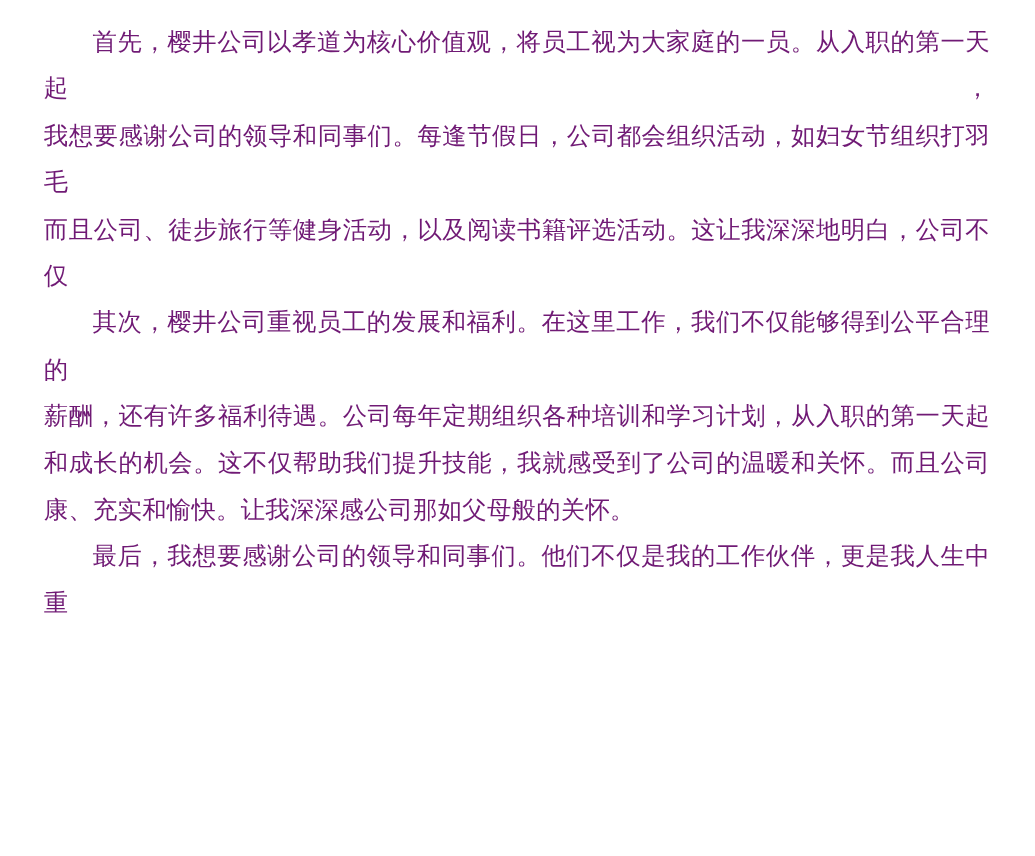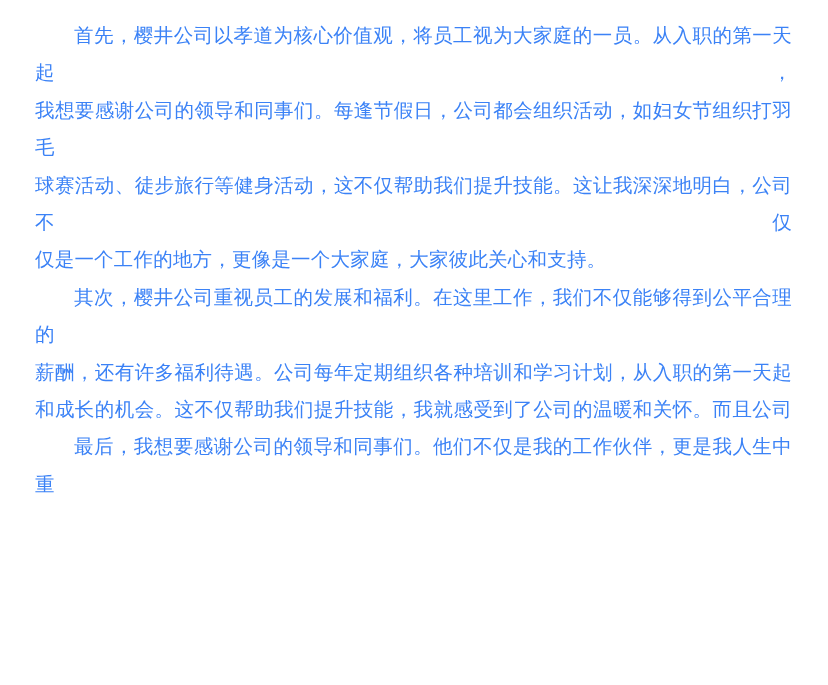--- a/index.html
+++ b/index.html
@@ -17,24 +17,24 @@
   .doc {
     box-sizing: border-box;
     width: 828px;
     padding: 17px 36px 0 35px;
   }
   .para {
     margin: 0;
     padding: 0;
   }
   .line {
-    font-family: Liberation Serif, serif;
+    font-family: Liberation Mono, monospace;
     font-size: 19.5px;
     line-height: 37.4px;
-    color: #3b82f6;
+    color: #701a75;
     letter-spacing: 0.2px;
     text-align: justify;
     text-align-last: justify;
     overflow: hidden;
     white-space: normal;
   }
   .line.first-line {
     text-indent: 2em;
   }
   .line.last-line {
@@ -42,25 +42,25 @@
   }
 </style>
 </head>
 <body>
 
 <div class="page">
   <div class="doc">
       <div class="para">
         <div class="line first-line">首先，樱井公司以孝道为核心价值观，将员工视为大家庭的一员。从入职的第一天起，</div>
         <div class="line">我想要感谢公司的领导和同事们。每逢节假日，公司都会组织活动，如妇女节组织打羽毛</div>
-        <div class="line">球赛活动、徒步旅行等健身活动，这不仅帮助我们提升技能。这让我深深地明白，公司不仅</div>
-        <div class="line last-line">仅是一个工作的地方，更像是一个大家庭，大家彼此关心和支持。</div>
+        <div class="line">而且公司、徒步旅行等健身活动，以及阅读书籍评选活动。这让我深深地明白，公司不仅</div>
       </div>
       <div class="para">
         <div class="line first-line">其次，樱井公司重视员工的发展和福利。在这里工作，我们不仅能够得到公平合理的</div>
         <div class="line">薪酬，还有许多福利待遇。公司每年定期组织各种培训和学习计划，从入职的第一天起</div>
         <div class="line">和成长的机会。这不仅帮助我们提升技能，我就感受到了公司的温暖和关怀。而且公司</div>
+        <div class="line last-line">康、充实和愉快。让我深深感公司那如父母般的关怀。</div>
       </div>
       <div class="para">
         <div class="line first-line">最后，我想要感谢公司的领导和同事们。他们不仅是我的工作伙伴，更是我人生中重</div>
       </div>
     </div>
 </div>
 
 </body></html>

